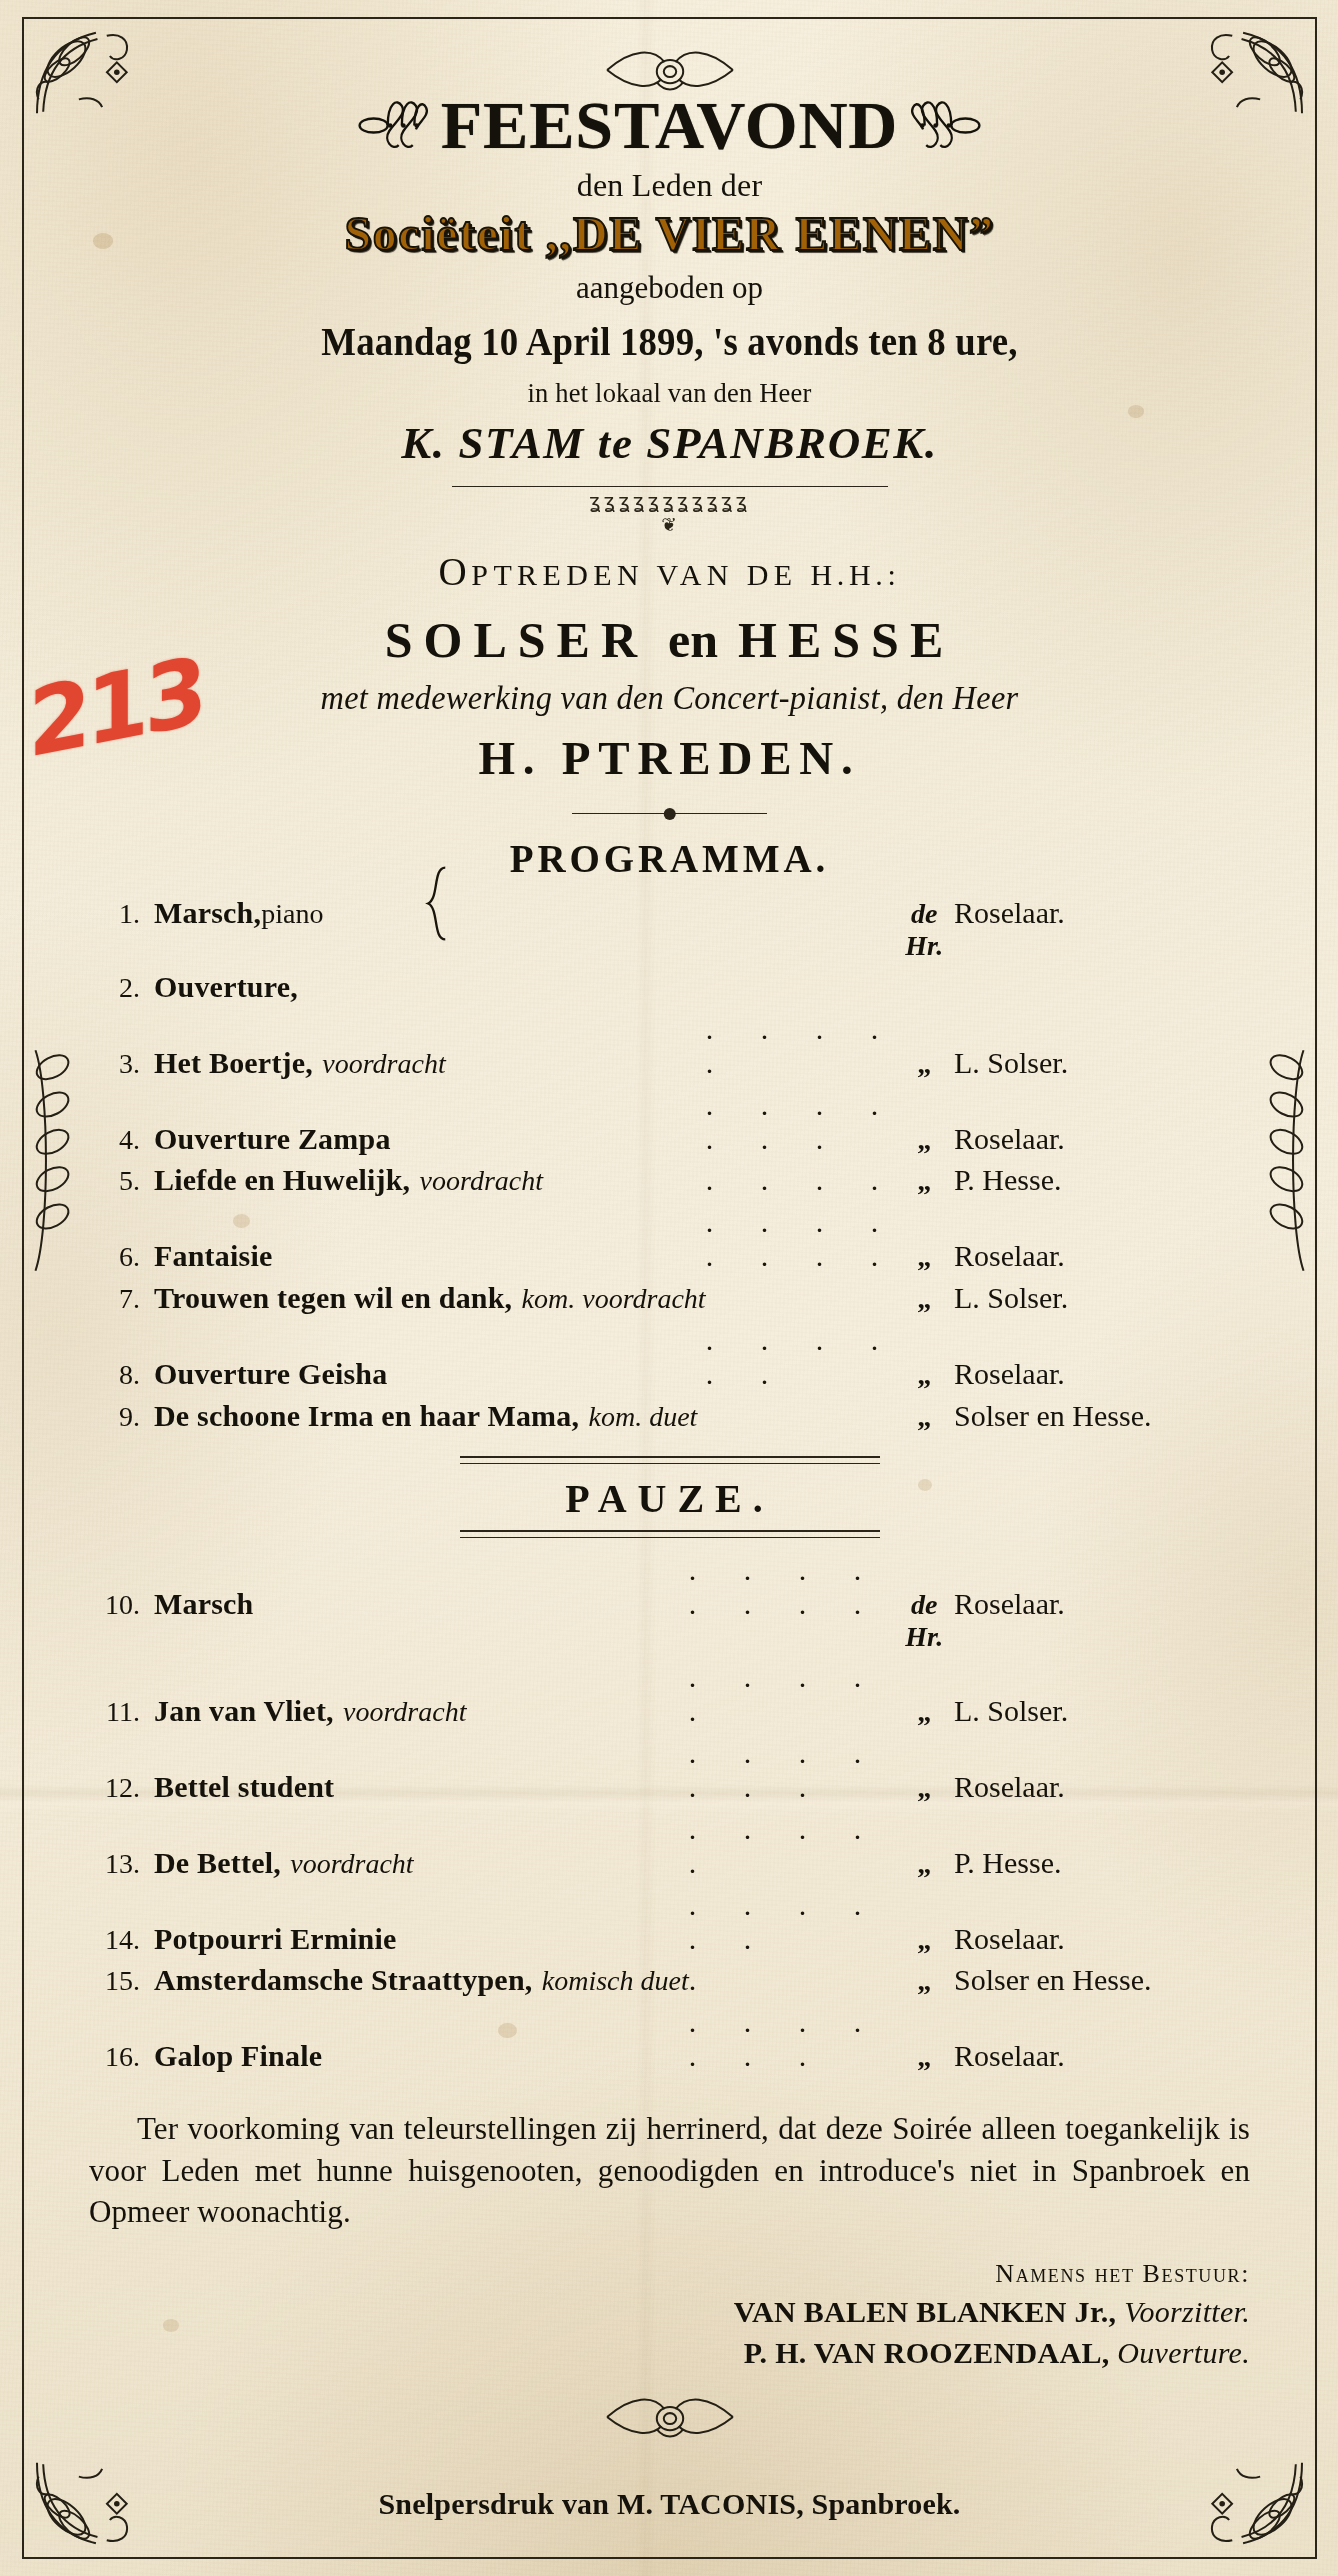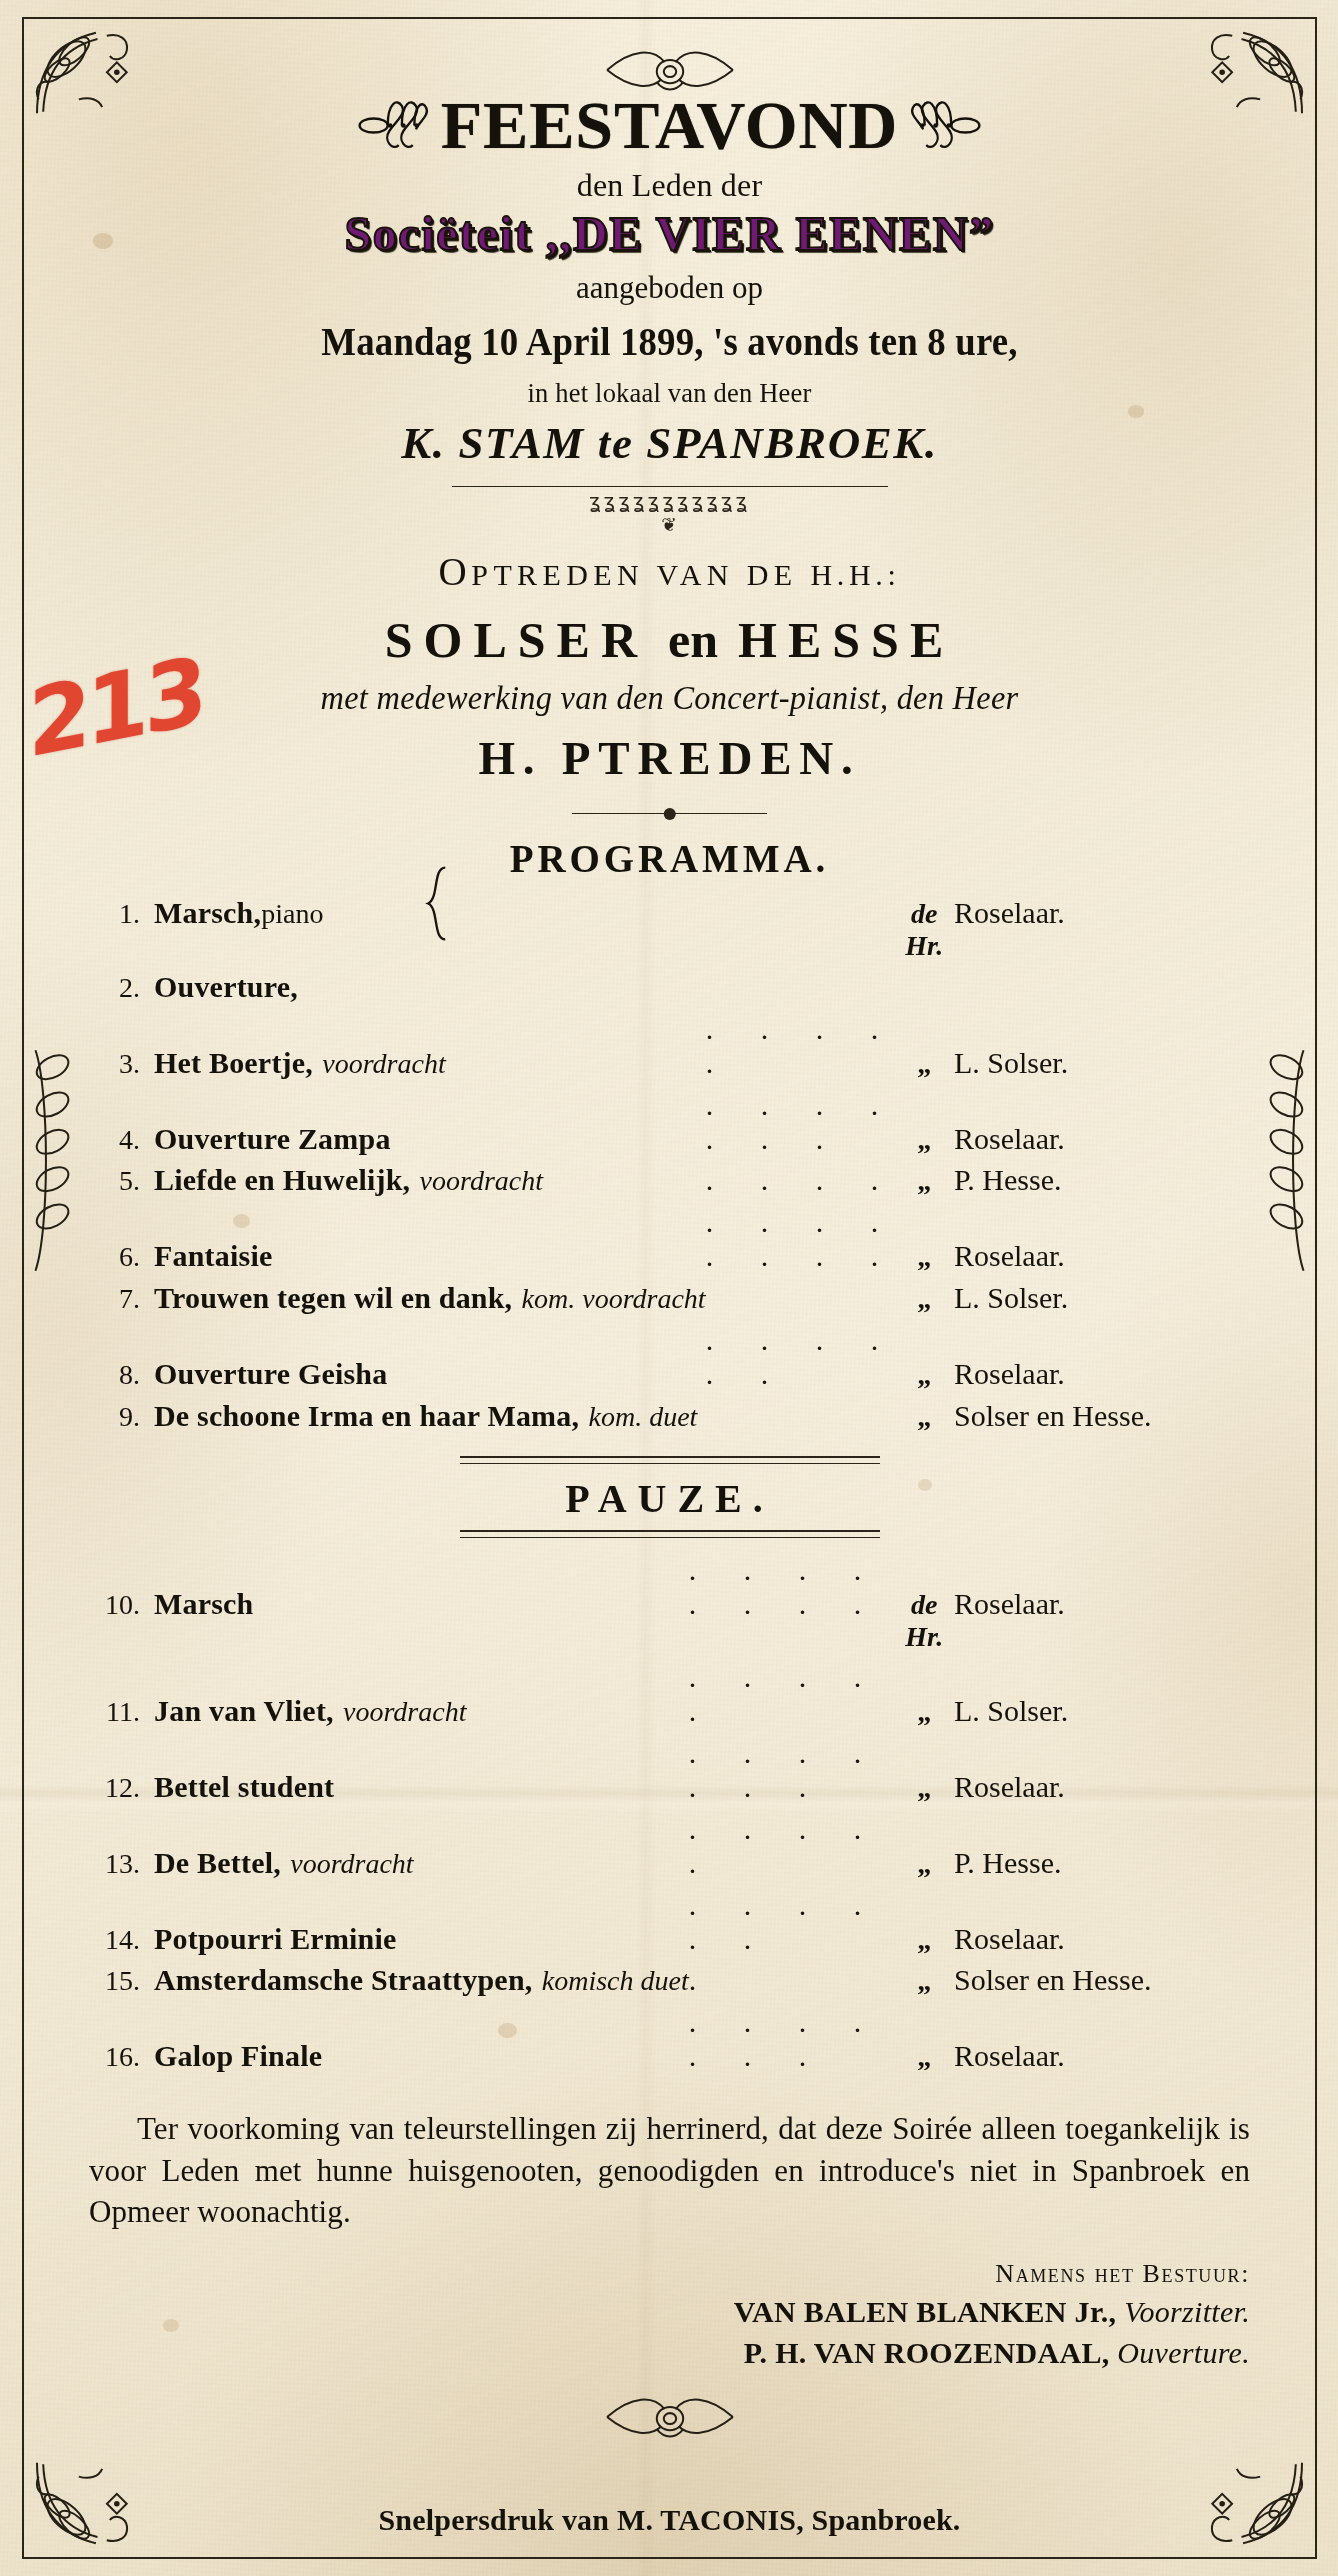--- a/index.html
+++ b/index.html
@@ -76,21 +76,21 @@
     font-weight:700; font-size:68px; line-height:.95;
     letter-spacing:0.8px; white-space:nowrap;
     text-shadow:0 0 0.8px rgba(20,16,8,.55);
   }
 
   .l-den{ font-size:32px; margin-top:9.3px; letter-spacing:0.2px; }
 
   .society{
     margin-top:4.7px; font-size:48px; font-weight:700; letter-spacing:1.6px;
     white-space:nowrap; line-height:1.05;
-    color:#701a75;
+    color:#a16207;
     -webkit-text-stroke:1.9px #191409;
     text-shadow:
       2.3px 2.3px 0 #191409, 1.6px 1.6px 0 #191409,
       0.8px 0.8px 0 #191409, 2.7px 2.7px 0.8px rgba(25,20,9,.75);
     font-family:"Liberation Serif", serif;
   }
 
   .l-aangeboden{ font-size:31px; margin-top:11px; }
 
   .dateline{
@@ -169,21 +169,21 @@
     margin-top:31px; text-align:justify; font-size:31px; line-height:1.34;
     letter-spacing:0.1px; text-indent:48px;
   }
   .sig{ margin-top:26.5px; text-align:right; }
   .sig .namens{ font-size:26px; font-variant:small-caps; letter-spacing:1.6px; }
   .sig .nm{ font-size:30px; font-weight:700; letter-spacing:0.3px; margin-top:6.2px; }
   .sig .nm em{ font-weight:400; font-style:italic; }
 
   
   .imprint{
-    position:absolute; left:0; right:0; bottom:22px; text-align:center;
+    position:absolute; left:0; right:0; bottom:38px; text-align:center;
     font-size:30px; font-weight:700; letter-spacing:0.2px;
   }
 
   
   #annot{
     position:absolute; left:26.5px; top:654px;
     font-family:"DejaVu Sans", sans-serif;
     font-size:92px; font-weight:700; font-style:italic;
     color:#e03a24; transform:rotate(-11deg);
     text-shadow:0 0 2.3px rgba(224,58,36,.5);

